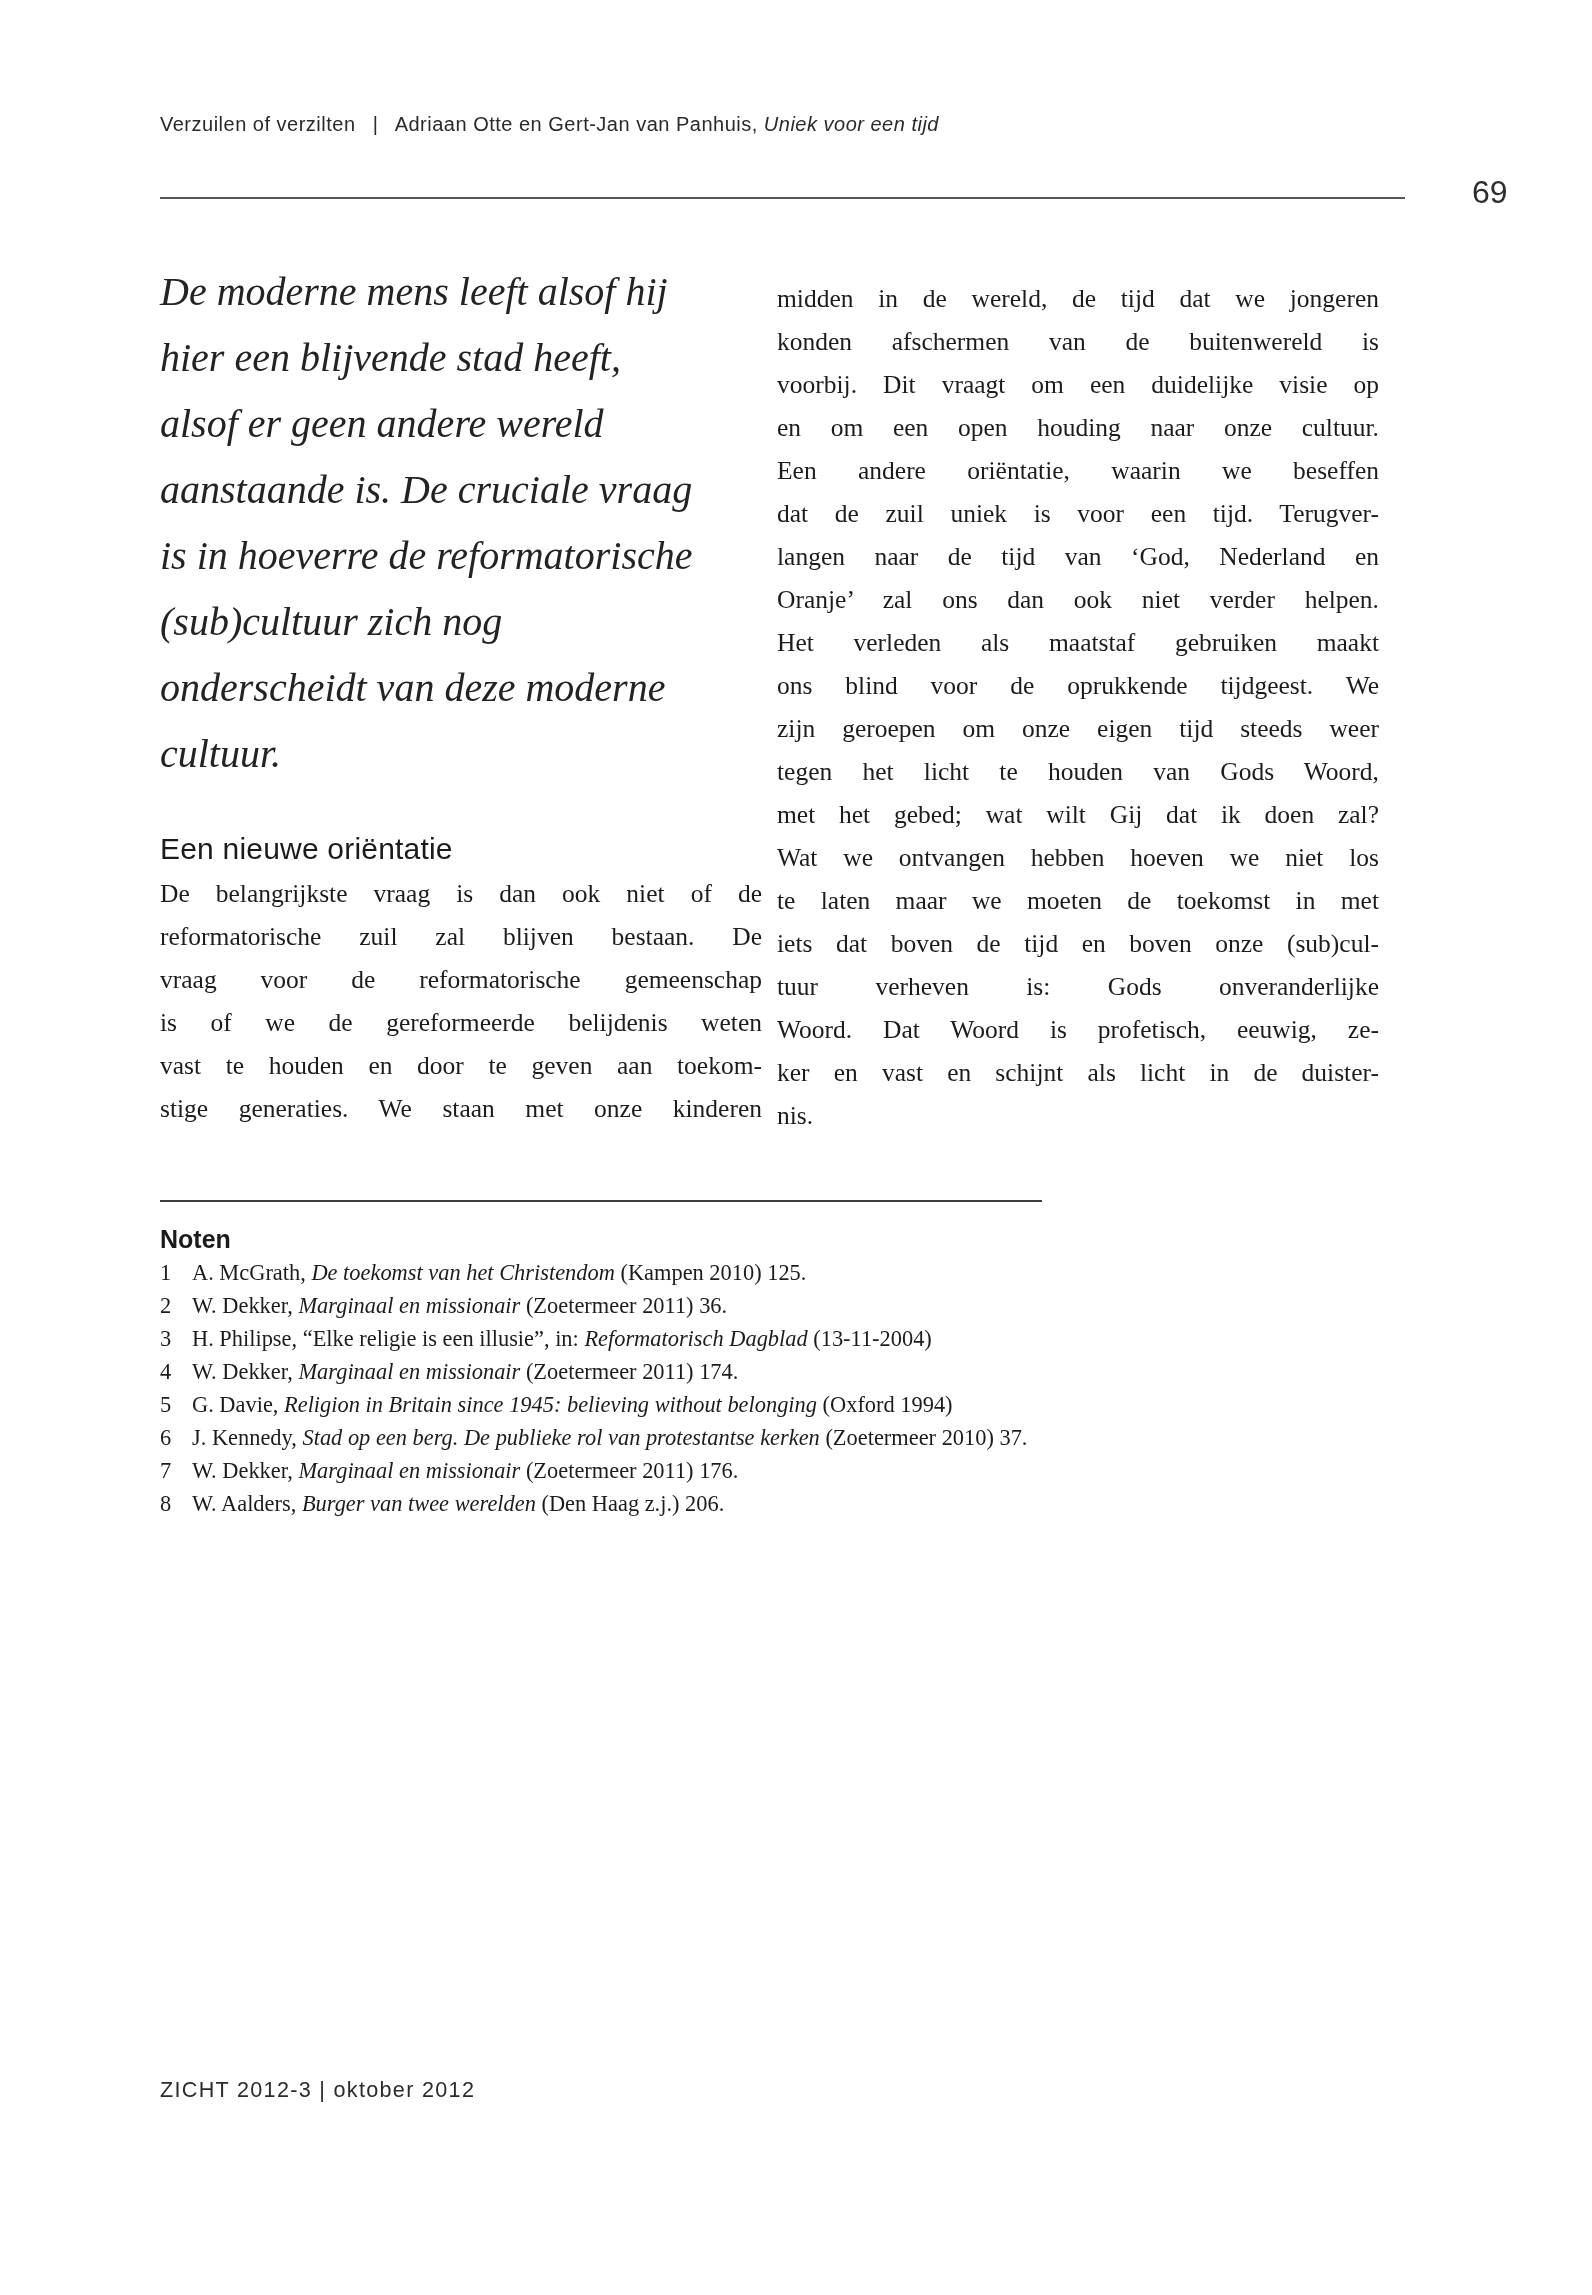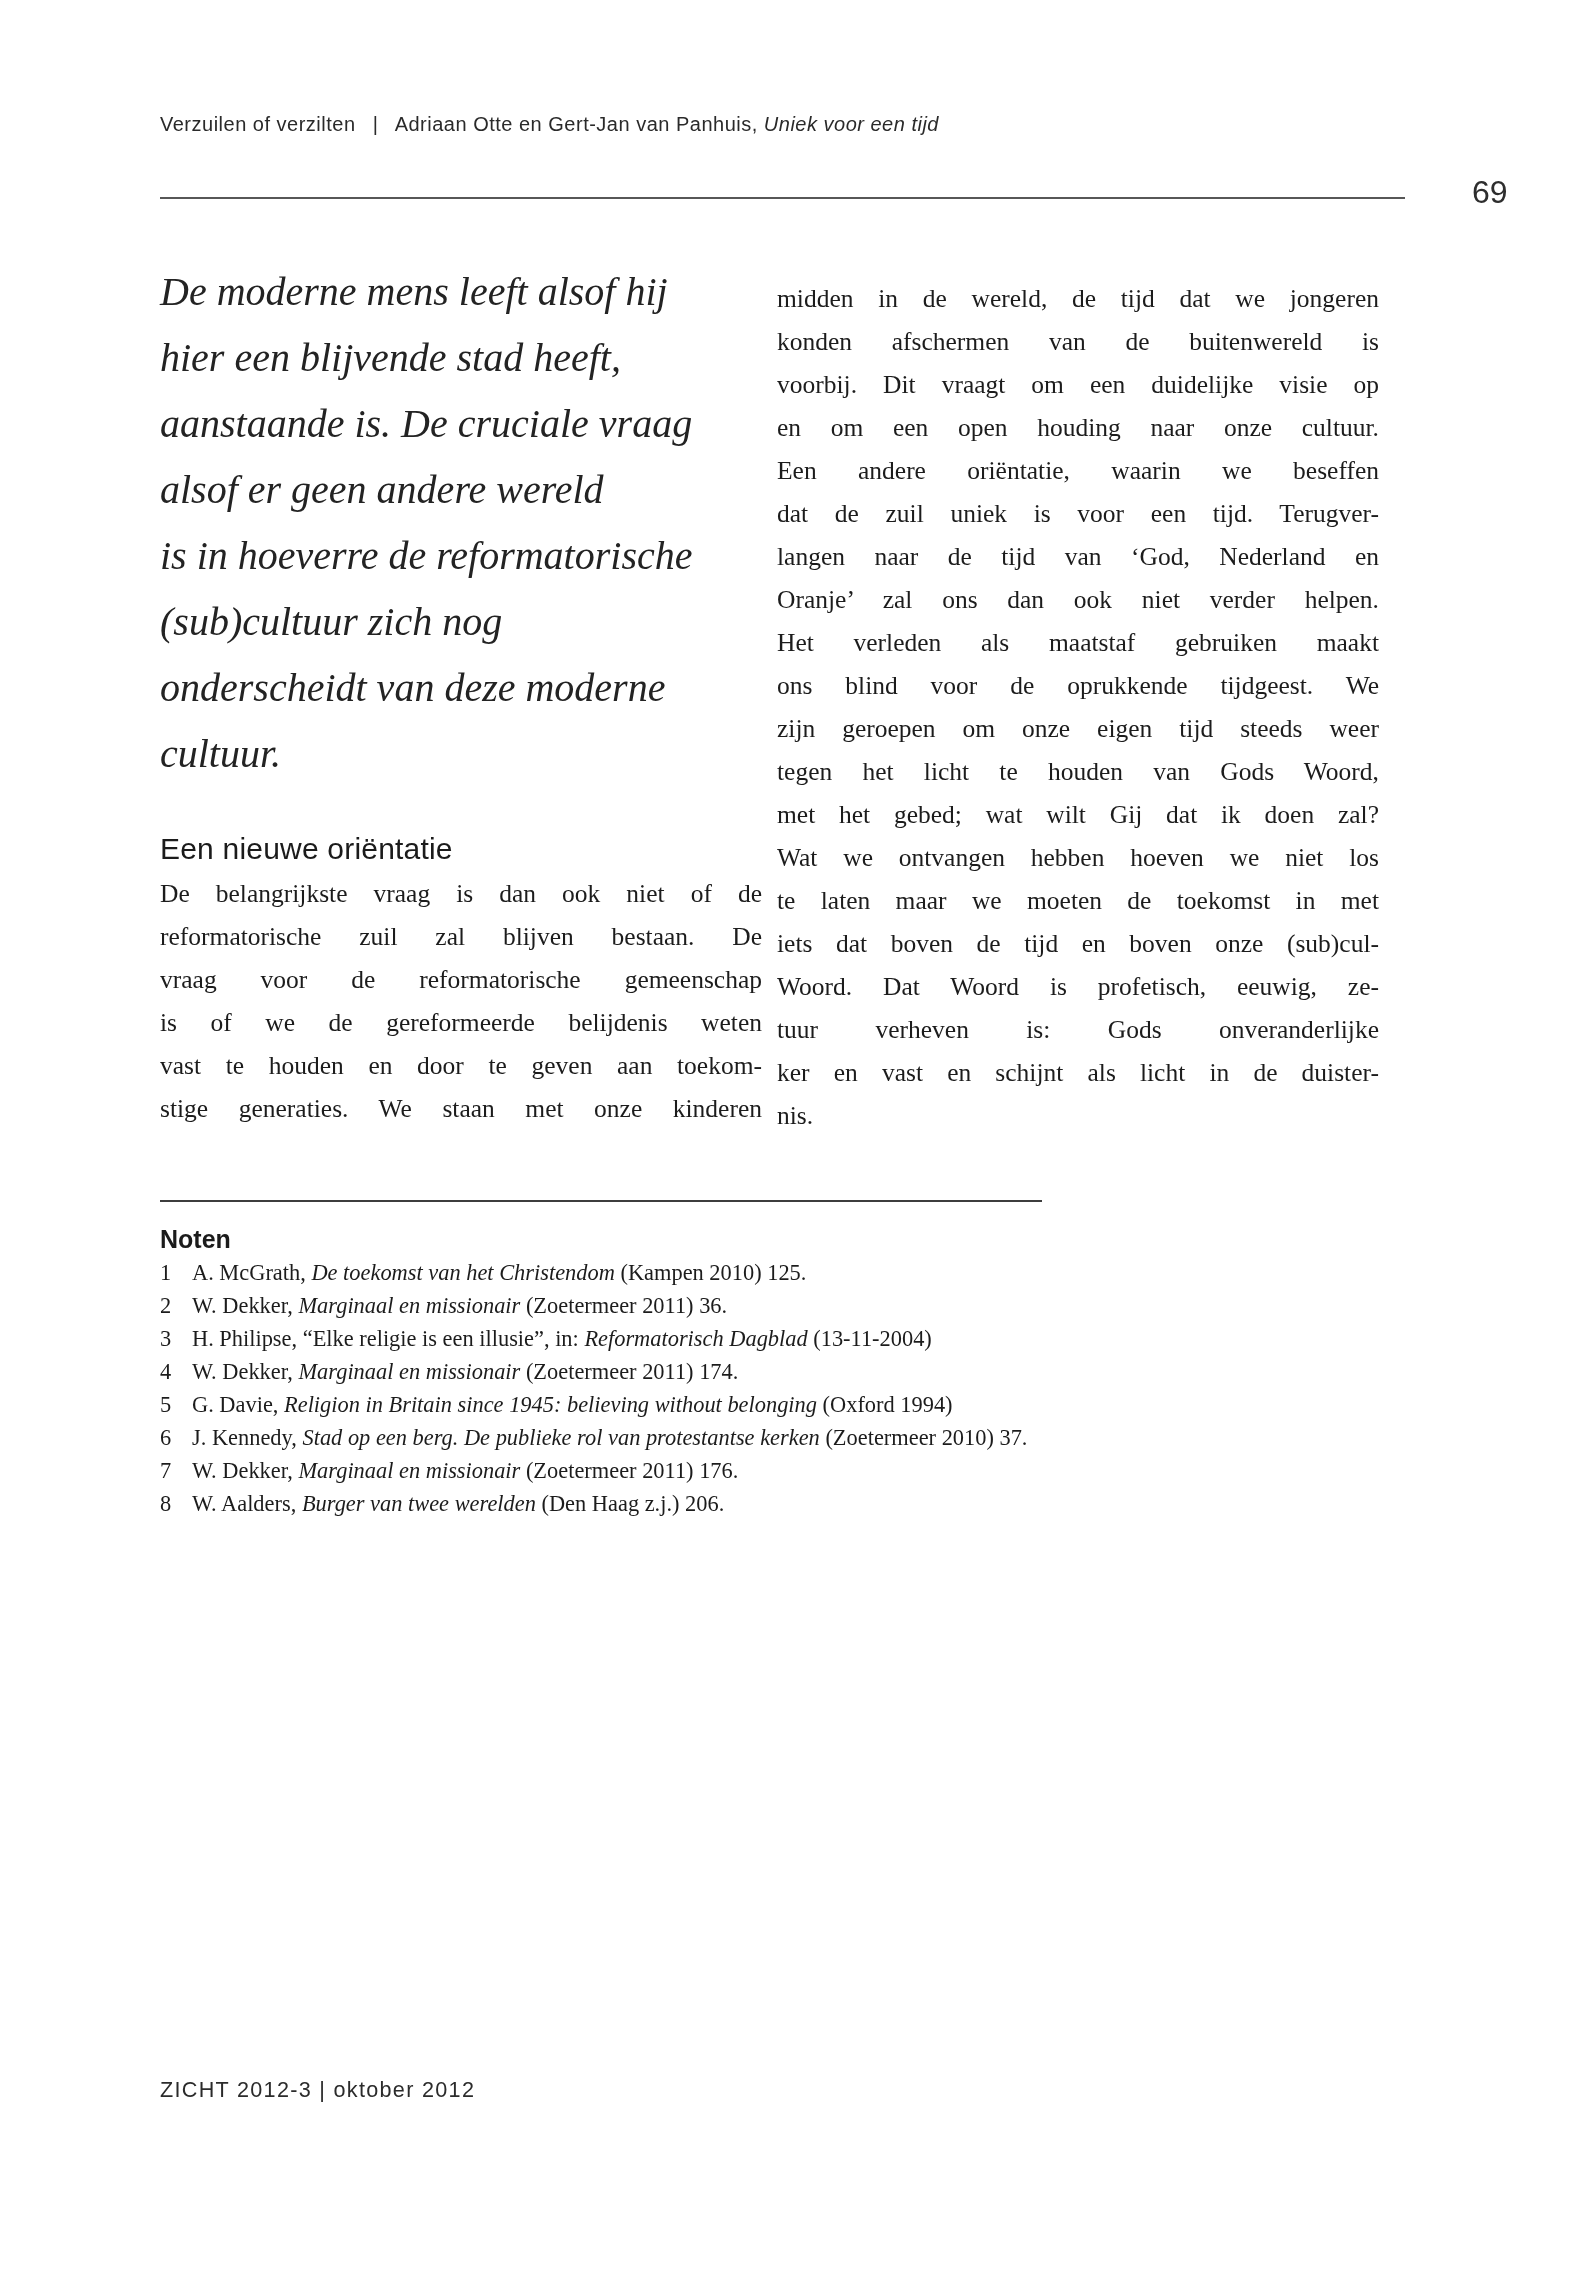--- a/index.html
+++ b/index.html
@@ -74,22 +74,22 @@
     <span class="h-work">Uniek voor een tijd</span>
   </div>
 
   <div class="rule rule-top"></div>
 
   <div class="page-number">69</div>
 
   <div class="pull-quote">
       <div class="qline">De moderne mens leeft alsof hij</div>
       <div class="qline">hier een blijvende stad heeft,</div>
+      <div class="qline">alsof er geen andere wereld</div>
       <div class="qline">aanstaande is. De cruciale vraag</div>
-      <div class="qline">alsof er geen andere wereld</div>
       <div class="qline">is in hoeverre de reformatorische</div>
       <div class="qline">(sub)cultuur zich nog</div>
       <div class="qline">onderscheidt van deze moderne</div>
       <div class="qline">cultuur.</div>
     </div>
 
   <h2 class="section-heading">Een nieuwe oriëntatie</h2>
 
   <div class="col col-left">
       <div class="jline">De belangrijkste vraag is dan ook niet of de</div>
@@ -110,22 +110,22 @@
       <div class="jline">langen naar de tijd van ‘God, Nederland en</div>
       <div class="jline">Oranje’ zal ons dan ook niet verder helpen.</div>
       <div class="jline">Het verleden als maatstaf gebruiken maakt</div>
       <div class="jline">ons blind voor de oprukkende tijdgeest. We</div>
       <div class="jline">zijn geroepen om onze eigen tijd steeds weer</div>
       <div class="jline">tegen het licht te houden van Gods Woord,</div>
       <div class="jline">met het gebed; wat wilt Gij dat ik doen zal?</div>
       <div class="jline">Wat we ontvangen hebben hoeven we niet los</div>
       <div class="jline">te laten maar we moeten de toekomst in met</div>
       <div class="jline">iets dat boven de tijd en boven onze (sub)cul-</div>
+      <div class="jline">tuur verheven is: Gods onveranderlijke</div>
       <div class="jline">Woord. Dat Woord is profetisch, eeuwig, ze-</div>
-      <div class="jline">tuur verheven is: Gods onveranderlijke</div>
       <div class="jline">ker en vast en schijnt als licht in de duister-</div>
       <div class="jline last">nis.</div>
     </div>
 
   <div class="rule rule-notes"></div>
 
   <h3 class="notes-heading">Noten</h3>
 
   <div class="notes">
     <div class="note-row">

